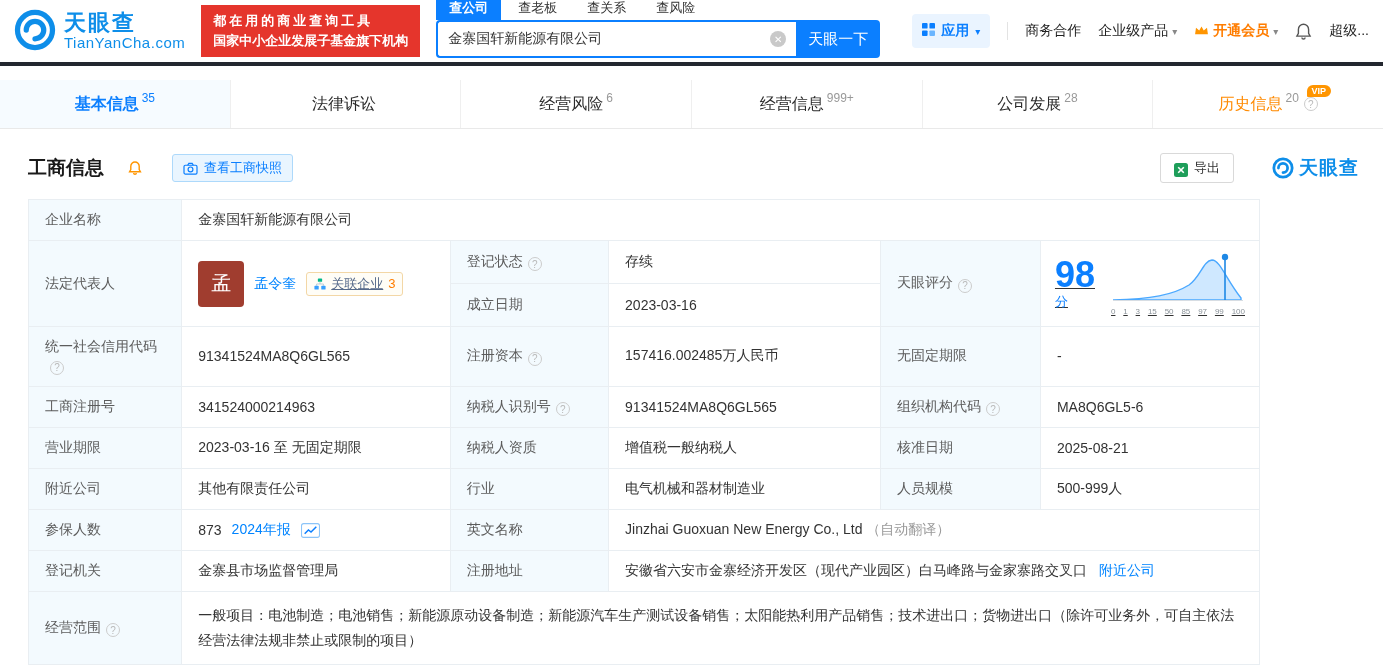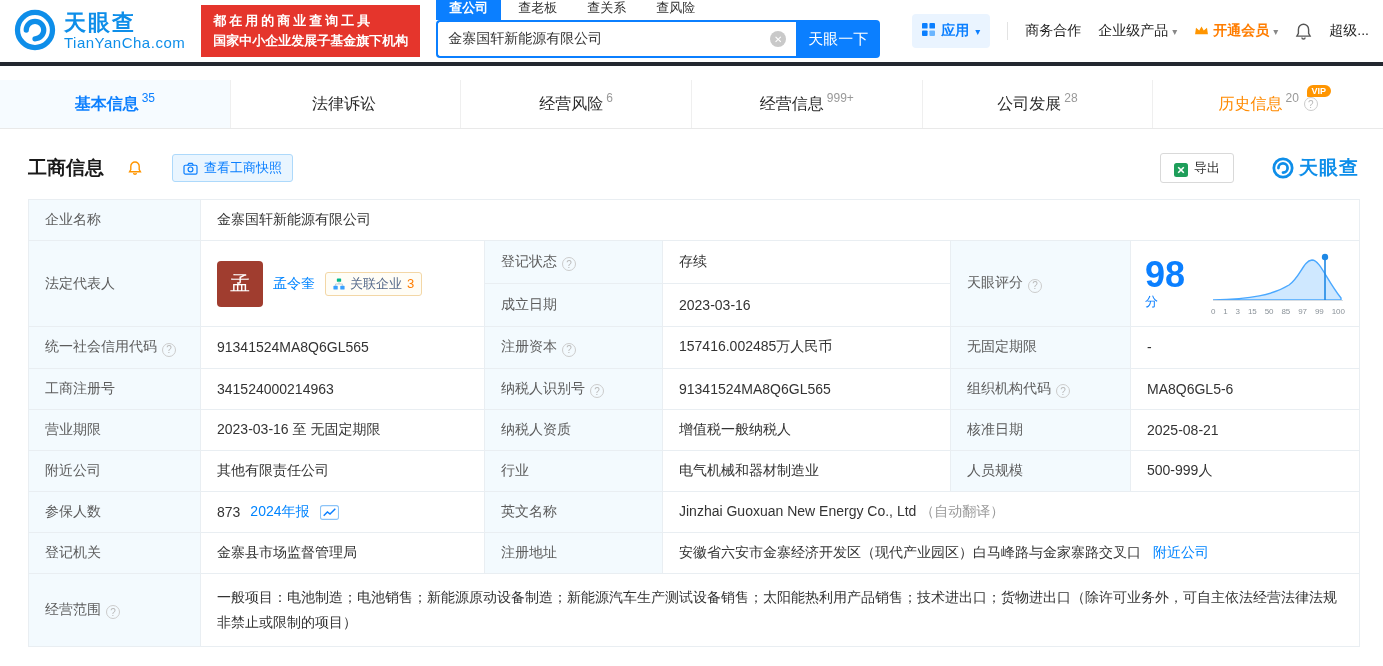--- a/index.html
+++ b/index.html
@@ -52,32 +52,32 @@
   
   .toolbar { display: flex; align-items: center; margin: 24px 24px 16px 28px; gap: 24px; }
   .section-title { font-size: 19px; font-weight: 700; color: #1a1a1a; }
   .snapshot-btn { display: inline-flex; align-items: center; gap: 6px; background: #e9f5ff; border: 1px solid #add9fb; color: #0b7fff; font-size: 13px; padding: 4px 10px; border-radius: 3px; cursor: pointer; font-family: inherit; margin-left: 6px; }
   .toolbar-spacer { flex: 1; }
   .export-btn { display: inline-flex; align-items: flex-end; gap: 6px; background: #fff; border: 1px solid #d9d9d9; color: #333; font-size: 13px; padding: 5px 13px; border-radius: 3px; cursor: pointer; font-family: inherit; }
   .brand-mini { display: flex; align-items: center; gap: 5px; margin-left: 14px; }
   .brand-mini span { color: #0e8ee9; font-size: 19px; font-weight: 700; letter-spacing: 1px; }
 
   
-  table.info { width: 1332px; margin-left: 28px; border-collapse: collapse; font-size: 14px; }
+  table.info { width: 1232px; margin-left: 28px; border-collapse: collapse; font-size: 14px; }
   table.info td { border: 1px solid #e9eef2; padding: 11px 16px; vertical-align: middle; }
   td.lbl { background: #f3fafe; color: #5c5c5c; }
   td.val { color: #333; }
   .green { color: #00a854; }
   .gray { color: #999; }
   .q { display: inline-flex; width: 14px; height: 14px; border: 1px solid #ccc; border-radius: 50%; color: #b9b9b9; font-size: 10px; align-items: center; justify-content: center; margin-left: 5px; vertical-align: -2px; cursor: pointer; }
 
   .rep-cell { display: flex; align-items: center; gap: 10px; }
   .avatar { width: 46px; height: 46px; flex: none; background: #a03d2f; border-radius: 4px; color: #fff; font-size: 20px; display: flex; align-items: center; justify-content: center; cursor: pointer; }
   .rep-badge { display: inline-flex; align-items: center; gap: 5px; border: 1px solid #f3d7a6; background: #fffdf6; border-radius: 3px; padding: 2px 7px; font-size: 13px; cursor: pointer; }
-  .rep-badge .bl { color: #55698a; }
+  .rep-badge .bl { color: #55698a; text-decoration: underline; }
   .rep-badge .bc { color: #ff7d00; }
 
   .score-cell { display: flex; align-items: center; gap: 16px; padding: 4px 0; }
   .score-num { font-size: 36px; font-weight: 700; color: #0b7fff; line-height: 1; }
   .score-unit { font-size: 13px; color: #0b7fff; }
   .score-axis { display: flex; justify-content: space-between; width: 134px; font-size: 8px; color: #8a9299; margin-top: 1px; }
 
   .insured-cell { display: flex; align-items: center; gap: 10px; }
   .chart-icon-box { display: inline-flex; cursor: pointer; }
 </style>
@@ -263,21 +263,21 @@
         </span>
       </div>
     </td>
     <td class="lbl">
       <span>登记状态</span><span class="q">?</span>
     </td>
     <td class="val green">存续</td>
     <td class="lbl" rowspan="2">
       <span>天眼评分</span><span class="q">?</span>
     </td>
-    <td class="val" rowspan="2" style="padding:6px 14px;">
+    <td class="val" rowspan="2" style="padding:6px 14px;text-decoration:underline;">
       <div class="score-cell">
         <div>
           <span class="score-num">98</span><span class="score-unit">分</span>
         </div>
         <div>
           <svg width="134" height="52" viewBox="0 0 134 52">
             <path d="M2 49 C 40 48, 62 44, 78 34 C 90 25, 92 10, 101 9 C 109 9, 115 28, 130 47 L 130 49 Z" fill="#cfe8ff" stroke="#4aa8ff" stroke-width="1.4"></path>
             <line x1="2" y1="49.5" x2="132" y2="49.5" stroke="#d7dde3" stroke-width="1"></line>
             <line x1="114" y1="7" x2="114" y2="49" stroke="#1e88e5" stroke-width="1.6"></line>
             <circle cx="114" cy="6" r="3.2" fill="#1e88e5"></circle>

